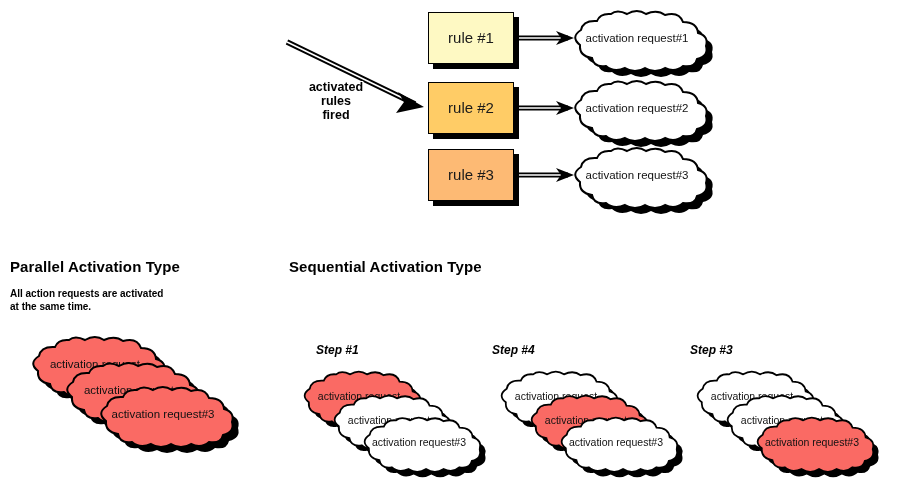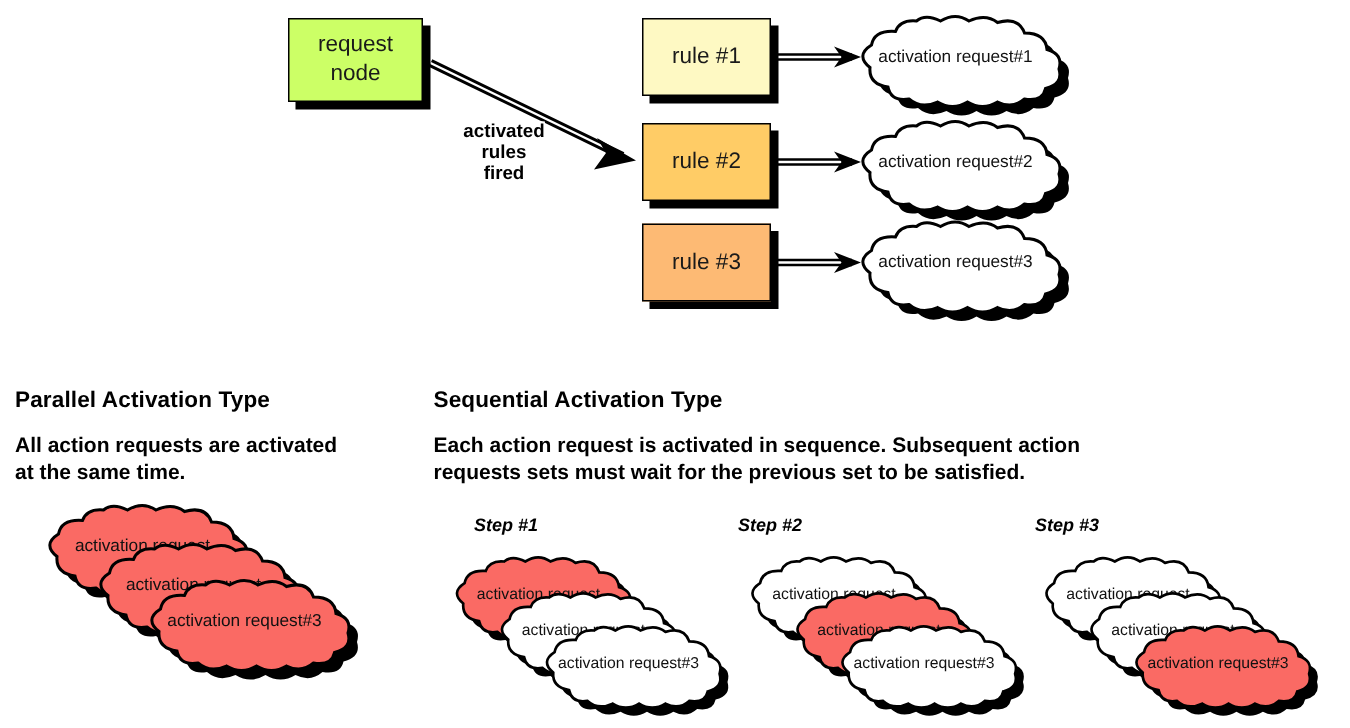--- a/index.html
+++ b/index.html
@@ -32,21 +32,21 @@
     color:#000;
     font-weight:bold;
     -webkit-text-stroke:0px;
     text-shadow:
        1px 0 0 #fff, -1px 0 0 #fff, 0 1px 0 #fff, 0 -1px 0 #fff,
        1px 1px 0 #fff, -1px -1px 0 #fff, 1px -1px 0 #fff, -1px 1px 0 #fff;
     white-space:pre-line;
     z-index:8;
   }
   .sect-title{font-size:15px;letter-spacing:.1px;}
-  .sect-desc{font-size:14px;line-height:1.25;}
+  .sect-desc{font-size:10px;line-height:1.25;}
   .step-lbl{font-size:12px;font-style:italic;}
   .arrow-lbl{font-size:12.5px;line-height:1.12;text-align:center;}
 
   
   .cloud{
     position:absolute;
     width:150px;height:62px;
   }
   .cloud svg{position:absolute;left:0;top:0;overflow:visible;}
   .cloud .ctext{
@@ -89,24 +89,20 @@
       <path d="M518,108 L566,108" stroke="#fff" stroke-width="1.6" fill="none"></path>
       <path d="M556,101 L574,108 L556,115 L561,108 Z" fill="#000"></path>
     </g>
     <g>
       <path d="M518,175 L568,175" stroke="#000" stroke-width="5" fill="none"></path>
       <path d="M518,175 L566,175" stroke="#fff" stroke-width="1.6" fill="none"></path>
       <path d="M556,168 L574,175 L556,182 L561,175 Z" fill="#000"></path>
     </g>
   </svg>
 
-  <div class="box" style="left:192px;top:12px;width:90px;height:56px;background:#ccff66;">
-    <span class="lbl">request
-node</span>
-  </div>
 
   <div class="stroketext arrow-lbl" style="left:296px;top:80px;width:80px;">activated
 rules
 fired</div>
 
   <div class="box" style="left:428px;top:12px;width:86px;height:52px;background:#fef9c3;">
     <span class="lbl">rule #1</span>
   </div>
   <div class="box" style="left:428px;top:82px;width:86px;height:52px;background:#ffcc66;">
     <span class="lbl">rule #2</span>
@@ -192,22 +188,20 @@
         </g>
       </svg>
       <div class="ctext">
         <span>activation request</span>
         <span>#3</span>
       </div>
     </div>
   </div>
 
   <div class="stroketext sect-title" style="left:289px;top:258px;">Sequential Activation Type</div>
-  <div class="stroketext sect-desc" style="left:289px;top:288px;">Each action request is activated in sequence.  Subsequent action
-requests sets must wait for the previous set to be satisfied.</div>
 
   <div class="stroketext step-lbl" style="left:292px;top:343px;margin-left:24px;">Step #1</div>
   <div class="stack" style="left:293px;top:368px;width:200px;height:108px;">
     <div class="cloud small" style="left:0px;top:0px;">
       <svg width="132" height="56" viewBox="0 0 150 62" preserveAspectRatio="none">
         <g transform="translate(5,6)">
           <path d="M30 8 Q33 0 44 1 Q50 -4 60 1 Q70 -5 79 1 Q90 -4 98 2 Q112 -2 116 9 Q130 9 131 20 Q142 23 139 33 Q142 43 130 46 Q128 55 116 53 Q108 60 98 55 Q88 61 78 55 Q68 61 58 55 Q47 60 39 53 Q27 55 25 45 Q12 43 13 32 Q3 24 14 17 Q16 7 30 8 Z" fill="#000" transform="translate(6,6)"></path>
           <path d="M30 8 Q33 0 44 1 Q50 -4 60 1 Q70 -5 79 1 Q90 -4 98 2 Q112 -2 116 9 Q130 9 131 20 Q142 23 139 33 Q142 43 130 46 Q128 55 116 53 Q108 60 98 55 Q88 61 78 55 Q68 61 58 55 Q47 60 39 53 Q27 55 25 45 Q12 43 13 32 Q3 24 14 17 Q16 7 30 8 Z" fill="#fa6a64" stroke="#000" stroke-width="2"></path>
         </g>
       </svg>
@@ -233,21 +227,21 @@
           <path d="M30 8 Q33 0 44 1 Q50 -4 60 1 Q70 -5 79 1 Q90 -4 98 2 Q112 -2 116 9 Q130 9 131 20 Q142 23 139 33 Q142 43 130 46 Q128 55 116 53 Q108 60 98 55 Q88 61 78 55 Q68 61 58 55 Q47 60 39 53 Q27 55 25 45 Q12 43 13 32 Q3 24 14 17 Q16 7 30 8 Z" fill="#ffffff" stroke="#000" stroke-width="2"></path>
         </g>
       </svg>
       <div class="ctext">
         <span>activation request</span>
         <span>#3</span>
       </div>
     </div>
   </div>
 
-  <div class="stroketext step-lbl" style="left:492px;top:343px;">Step #2</div>
+  <div class="stroketext step-lbl" style="left:492px;top:343px;">Step #4</div>
   <div class="stack" style="left:490px;top:368px;width:200px;height:108px;">
     <div class="cloud small" style="left:0px;top:0px;">
       <svg width="132" height="56" viewBox="0 0 150 62" preserveAspectRatio="none">
         <g transform="translate(5,6)">
           <path d="M30 8 Q33 0 44 1 Q50 -4 60 1 Q70 -5 79 1 Q90 -4 98 2 Q112 -2 116 9 Q130 9 131 20 Q142 23 139 33 Q142 43 130 46 Q128 55 116 53 Q108 60 98 55 Q88 61 78 55 Q68 61 58 55 Q47 60 39 53 Q27 55 25 45 Q12 43 13 32 Q3 24 14 17 Q16 7 30 8 Z" fill="#000" transform="translate(6,6)"></path>
           <path d="M30 8 Q33 0 44 1 Q50 -4 60 1 Q70 -5 79 1 Q90 -4 98 2 Q112 -2 116 9 Q130 9 131 20 Q142 23 139 33 Q142 43 130 46 Q128 55 116 53 Q108 60 98 55 Q88 61 78 55 Q68 61 58 55 Q47 60 39 53 Q27 55 25 45 Q12 43 13 32 Q3 24 14 17 Q16 7 30 8 Z" fill="#ffffff" stroke="#000" stroke-width="2"></path>
         </g>
       </svg>
       <div class="ctext">
         <span>activation request</span>

